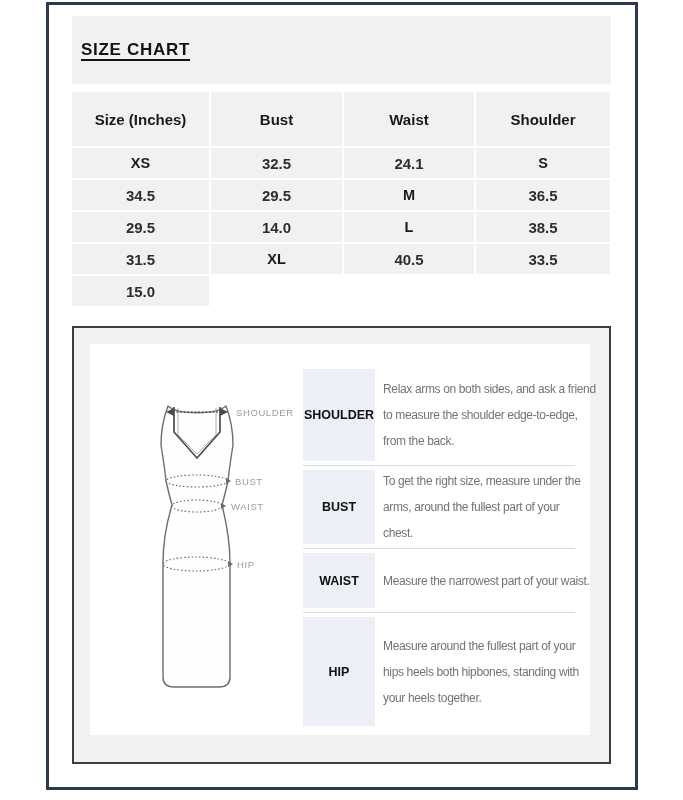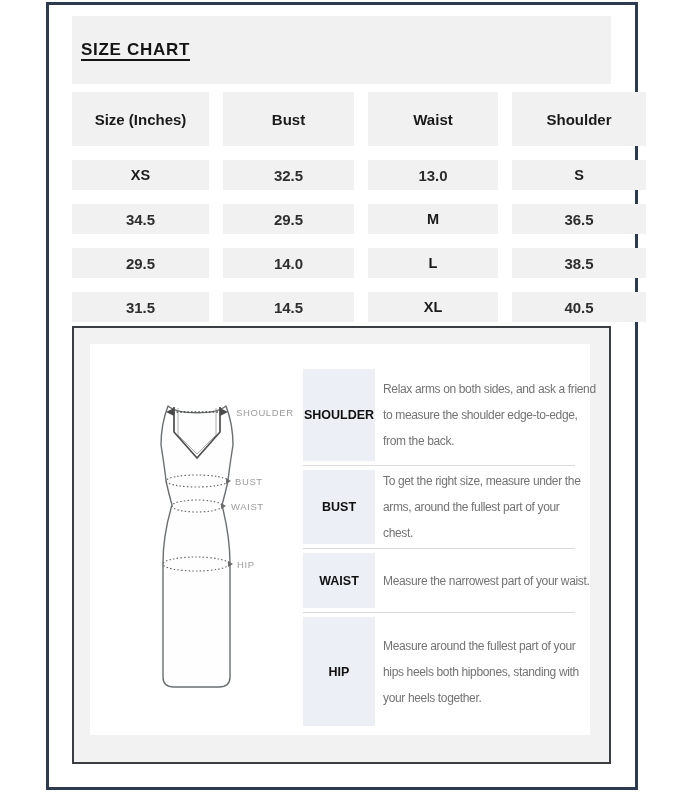--- a/index.html
+++ b/index.html
@@ -19,21 +19,21 @@
     box-sizing:border-box;
   }
   .title-band h1{
     margin:0;font-size:17px;font-weight:bold;letter-spacing:.7px;color:#141414;
     text-decoration:underline;text-decoration-thickness:2px;text-underline-offset:4px;
   }
   
   .size-table{
     position:absolute;left:23px;top:87px;width:541px;
     display:grid;grid-template-columns:137px 131px 130px 134px;
-    grid-template-rows:54px 30px 30px 30px 30px 30px;gap:14px;
+    grid-template-rows:54px 30px 30px 30px 30px 30px;gap:2px;
   }
   .cell{
     background:#f1f1f1;display:flex;align-items:center;justify-content:center;
     font-size:15px;color:#2e2e2e;font-weight:bold;
   }
   .cell.hd{font-weight:bold;color:#1a1a1a;}
   .cell.sz{font-weight:bold;color:#1a1a1a;font-size:14.5px;}
   
   .diagram-box{
     position:absolute;left:23px;top:321px;width:539px;height:438px;
@@ -75,35 +75,34 @@
   </div>
 
   <div class="size-table">
     <div class="cell hd">Size (Inches)</div>
     <div class="cell hd">Bust</div>
     <div class="cell hd">Waist</div>
     <div class="cell hd">Shoulder</div>
 
     <div class="cell sz">XS</div>
     <div class="cell">32.5</div>
-    <div class="cell">13.0</div>
+    <div class="cell">24.1</div>
 
     <div class="cell sz">S</div>
     <div class="cell">34.5</div>
     <div class="cell">29.5</div>
 
     <div class="cell sz">M</div>
     <div class="cell">36.5</div>
     <div class="cell">29.5</div>
     <div class="cell">14.0</div>
 
     <div class="cell sz">L</div>
     <div class="cell">38.5</div>
     <div class="cell">31.5</div>
-    <div class="cell">14.5</div>
 
     <div class="cell sz">XL</div>
     <div class="cell">40.5</div>
     <div class="cell">33.5</div>
     <div class="cell">15.0</div>
   </div>
 
   <div class="diagram-box">
     <div class="white-panel">
 

